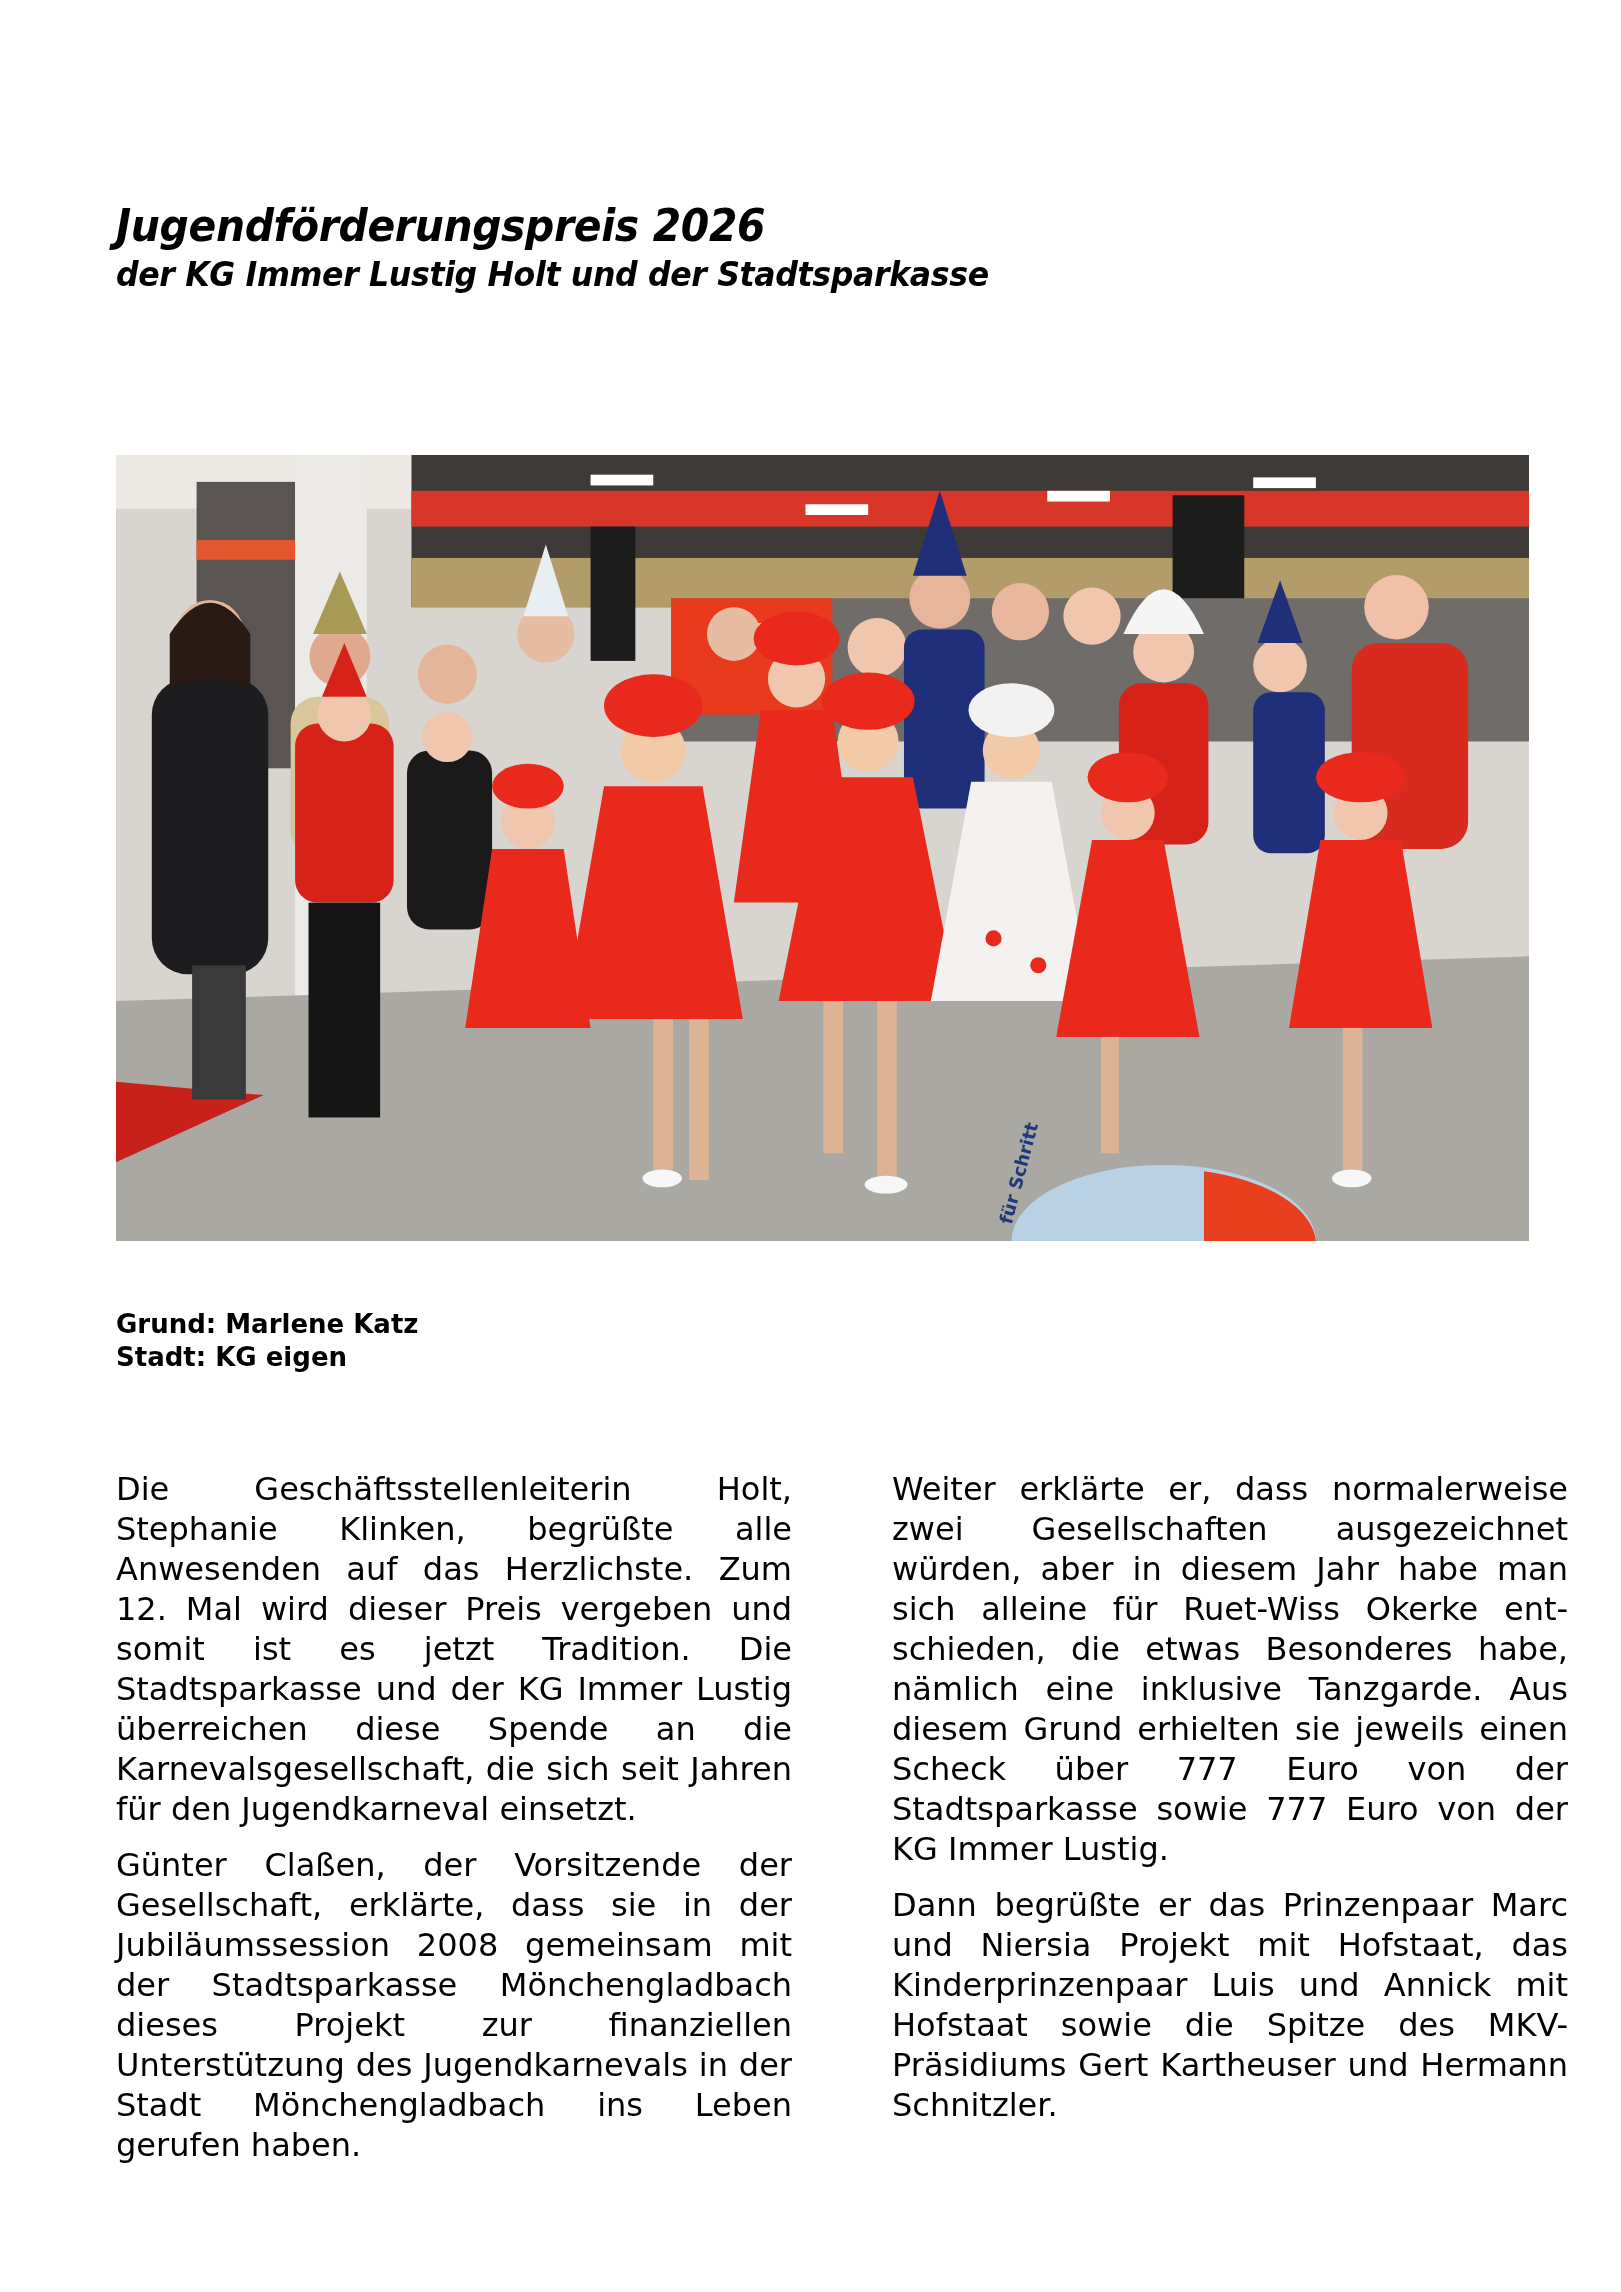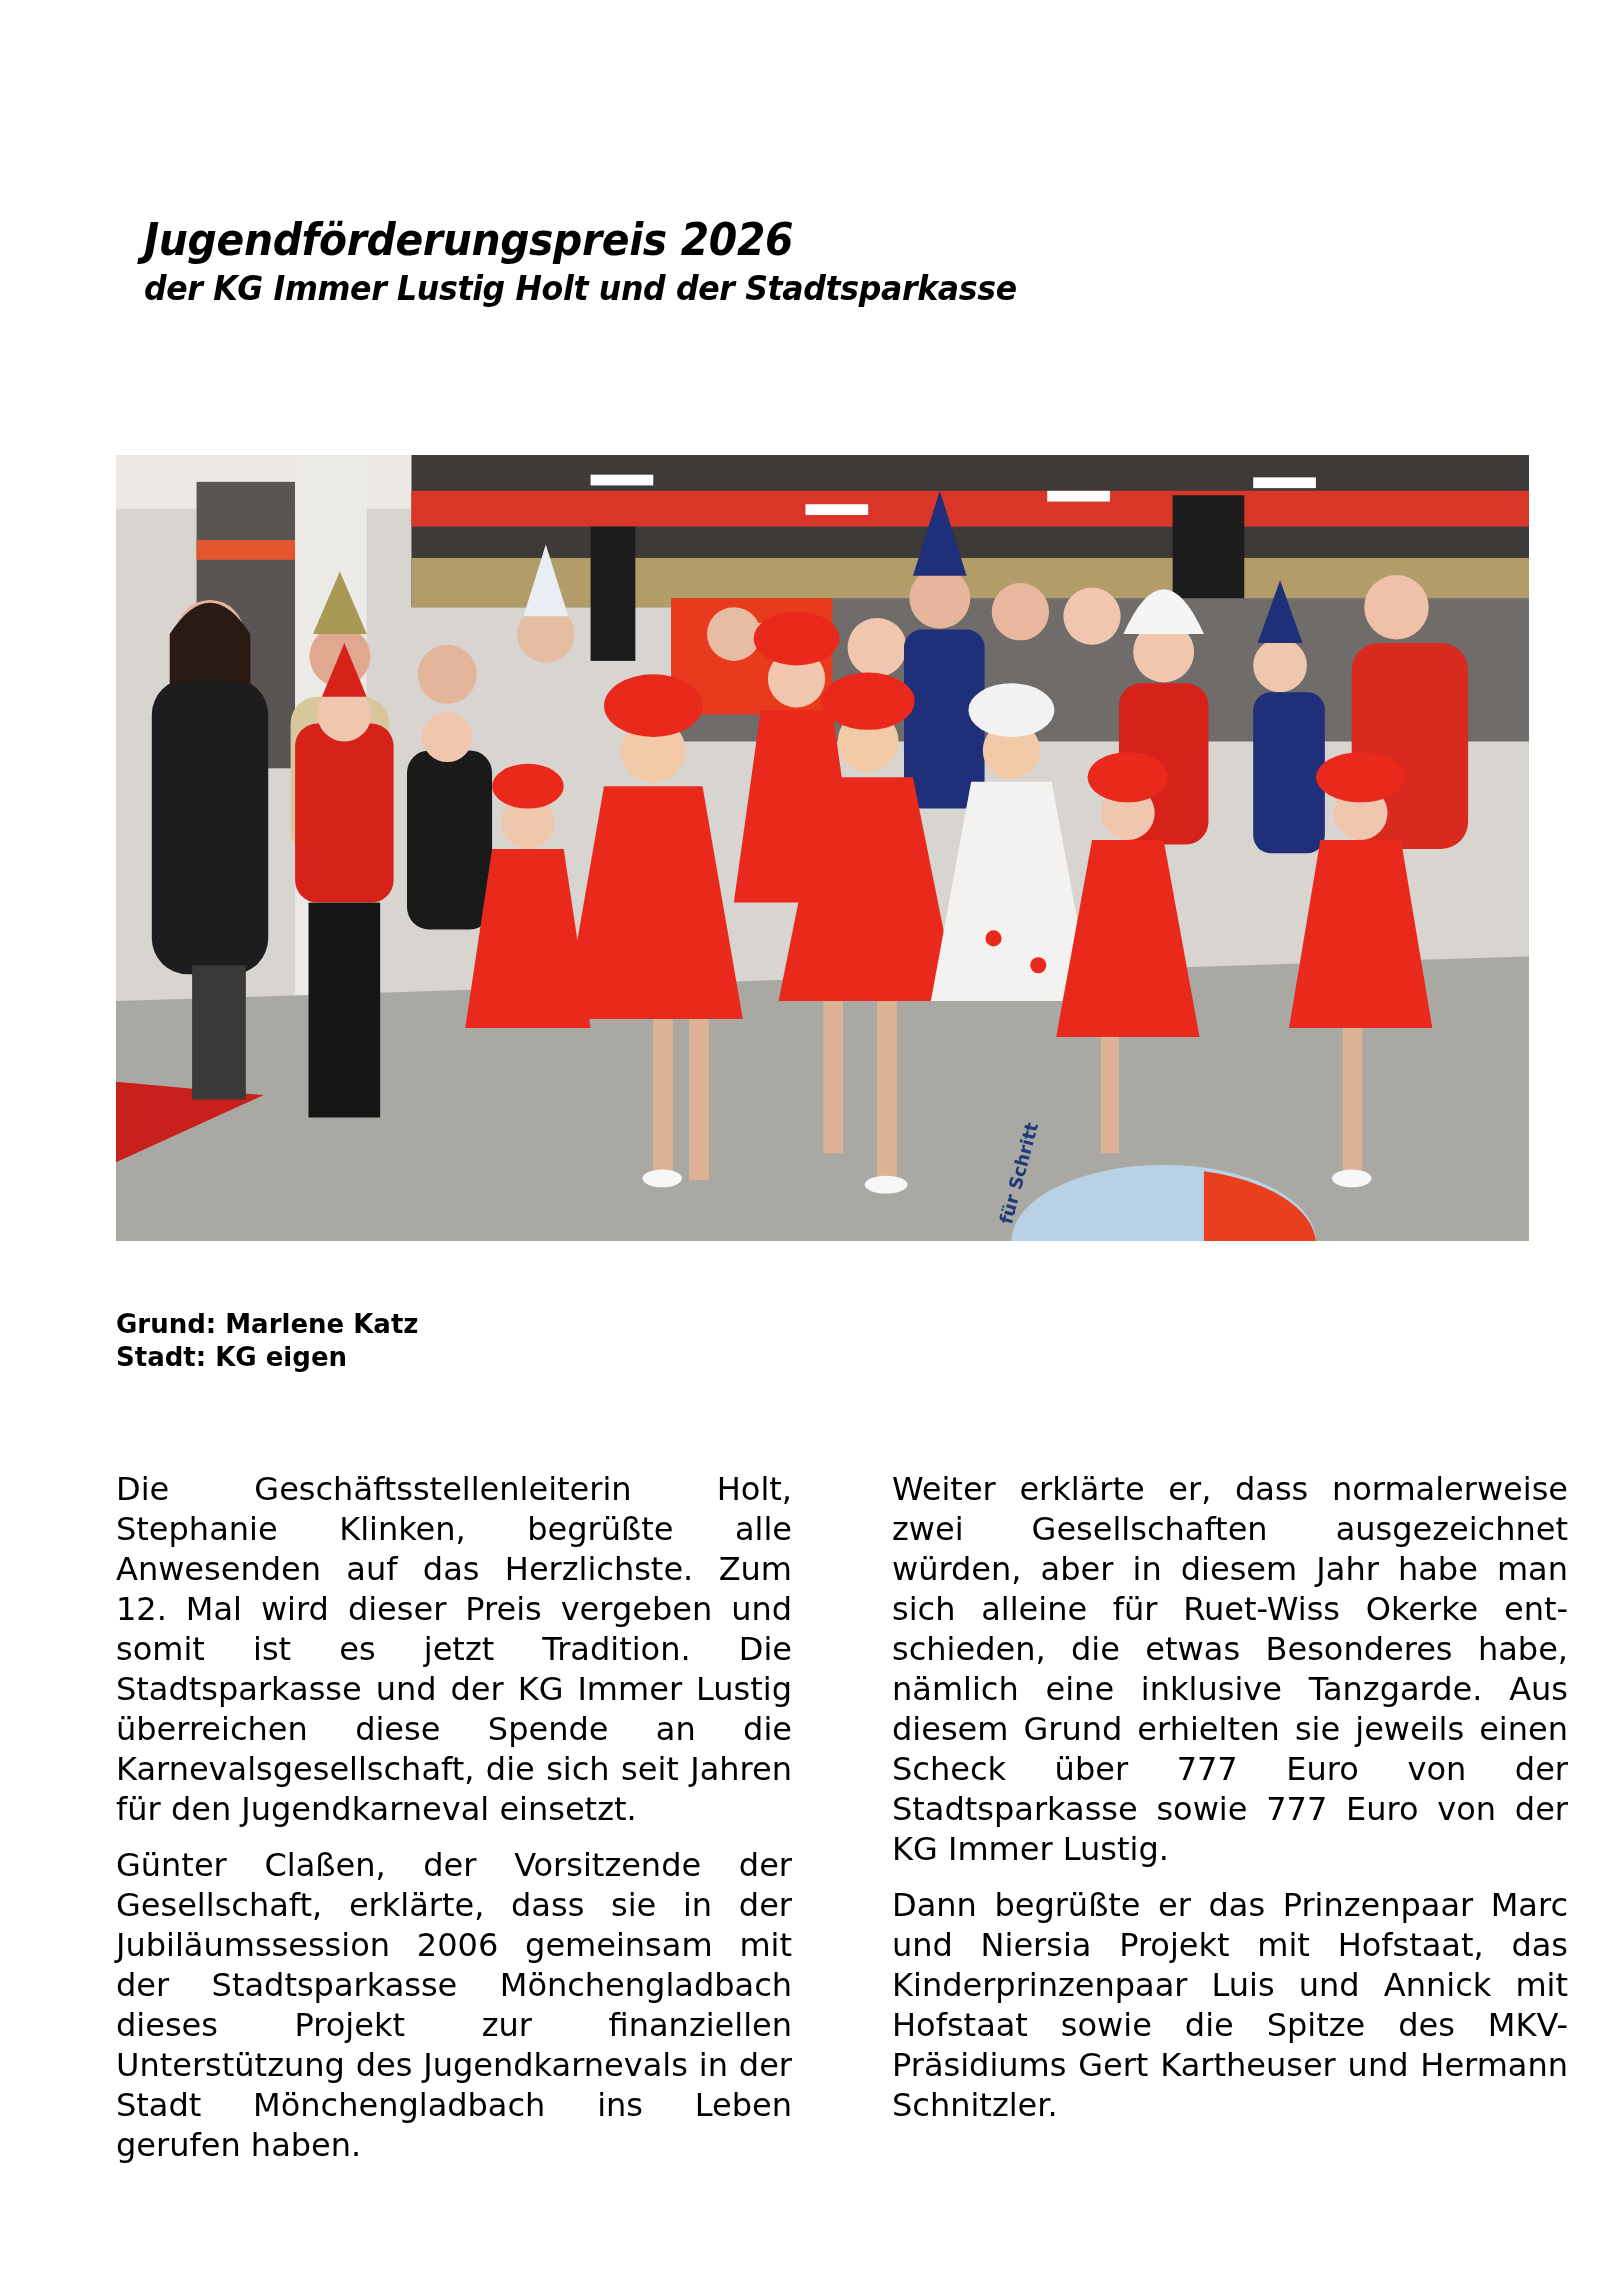--- a/index.html
+++ b/index.html
@@ -1,17 +1,17 @@
 <!DOCTYPE html>
 <html style="font-size:14.3px"><head>
 <meta charset="utf-8">
 <style>
   html, body { margin: 0; padding: 0; background: #ffffff; }
   body { width: 1621px; height: 2293px; position: relative; overflow: hidden; color: #000; }
-  .title-block { position: absolute; left: 116px; top: 214px; margin-left: 28px; }
+  .title-block { position: absolute; left: 116px; top: 200px; }
   .title-main { font-family: "DejaVu Sans", sans-serif; font-weight: bold; font-style: italic;
     font-size: 44px; line-height: 52px; margin: 0; letter-spacing: -0.4px; transform: scaleX(0.93); transform-origin: left; }
   .title-sub { font-family: "DejaVu Sans", sans-serif; font-weight: bold; font-style: italic;
     font-size: 34px; line-height: 45px; margin: 0; letter-spacing: -0.4px; transform: scaleX(0.93); transform-origin: left; }
   .photo { position: absolute; left: 116px; top: 455px; width: 1413px; height: 786px; overflow: hidden; background: #d9d5d0; }
   .photo svg { display: block; width: 100%; height: 100%; }
   .credits { position: absolute; left: 116px; top: 1308px; font-family: "DejaVu Sans", sans-serif;
     font-weight: bold; font-size: 26px; line-height: 33px; }
   .credits div { margin: 0; }
   .col { position: absolute; top: 1469px; width: 676px; font-family: "DejaVu Sans", sans-serif;
@@ -139,20 +139,20 @@
   </svg>
 </div>
 
 <div class="credits">
   <div>Grund: Marlene Katz</div>
   <div>Stadt: KG eigen</div>
 </div>
 
 <div class="col col-left">
   <p>Die Geschäftsstellenleiterin Holt, Stephanie Klinken, begrüßte alle Anwesenden auf das Herzlichste. Zum 12. Mal wird dieser Preis vergeben und somit ist es jetzt Tradition. Die Stadtsparkasse und der KG Immer Lustig überreichen diese Spende an die Karnevalsgesellschaft, die sich seit Jahren für den Jugendkarneval einsetzt.</p>
-  <p>Günter Claßen, der Vorsitzende der Gesellschaft, erklärte, dass sie in der Jubiläumssession 2006 gemeinsam mit der Stadtsparkasse Mönchengladbach dieses Projekt zur finanziellen Unterstützung des Jugendkarnevals in der Stadt Mönchengladbach ins Leben gerufen haben.</p>
+  <p>Günter Claßen, der Vorsitzende der Gesellschaft, erklärte, dass sie in der Jubiläumssession 2008 gemeinsam mit der Stadtsparkasse Mönchengladbach dieses Projekt zur finanziellen Unterstützung des Jugendkarnevals in der Stadt Mönchengladbach ins Leben gerufen haben.</p>
 </div>
 
 <div class="col col-right">
   <p>Weiter erklärte er, dass normalerweise zwei Gesellschaften ausgezeichnet würden, aber in diesem Jahr habe man sich alleine für Ruet-Wiss Okerke ent­schieden, die etwas Besonderes habe, nämlich eine inklusive Tanzgarde. Aus diesem Grund erhielten sie jeweils einen Scheck über 777 Euro von der Stadtsparkasse sowie 777 Euro von der KG Immer Lustig.</p>
   <p>Dann begrüßte er das Prinzenpaar Marc und Niersia Projekt mit Hofstaat, das Kinderprinzenpaar Luis und Annick mit Hofstaat sowie die Spitze des MKV-Präsidiums Gert Kartheuser und Hermann Schnitzler.</p>
 </div>
 
 
 </body></html>

